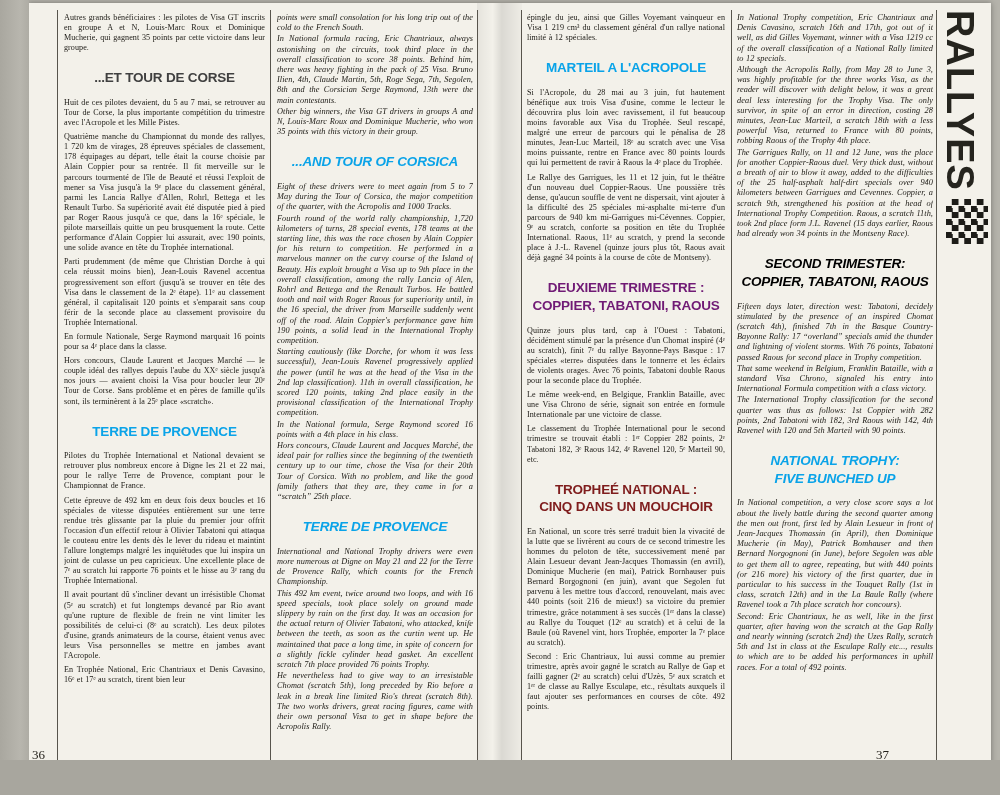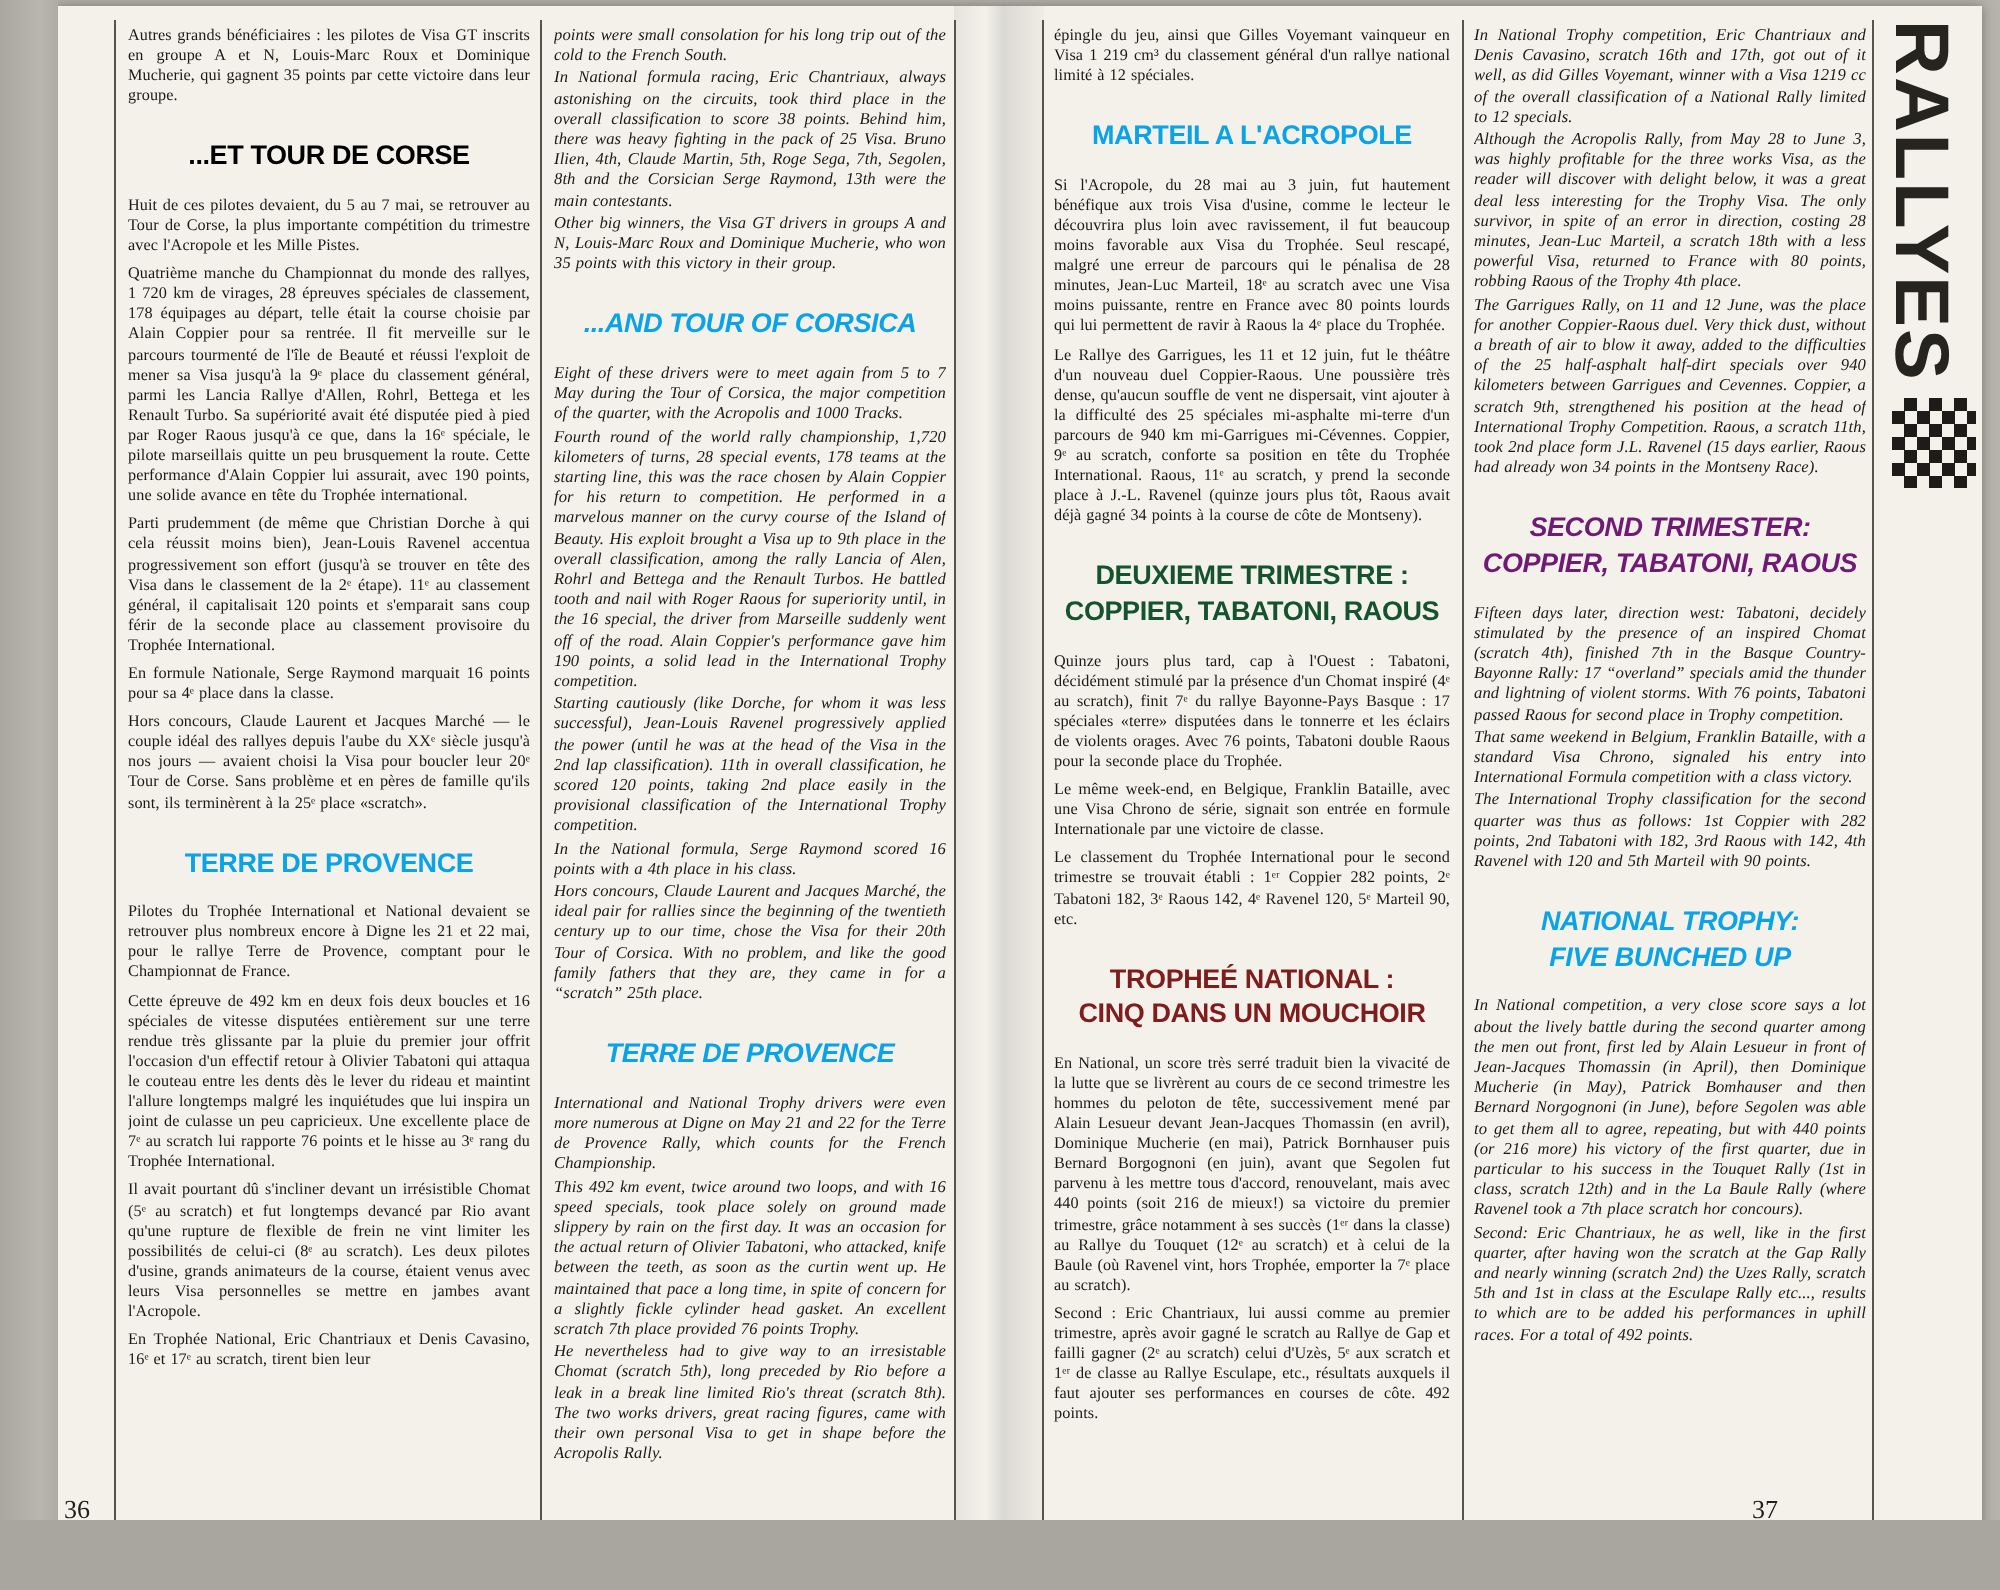--- a/index.html
+++ b/index.html
@@ -42,21 +42,21 @@
 
   <div class="rule" style="left:57px"></div>
   <div class="rule" style="left:270px"></div>
   <div class="rule" style="left:477px"></div>
   <div class="rule" style="left:521px"></div>
   <div class="rule" style="left:731px"></div>
   <div class="rule" style="left:936px"></div>
 
   <section class="col fr" style="left:64px;width:201px">
     <p>Autres grands bénéficiaires : les pilotes de Visa GT inscrits en groupe A et N, Louis-Marc Roux et Dominique Mucherie, qui gagnent 35 points par cette victoire dans leur groupe.</p>
-    <h3 class="hfr" style="color:#000000">...ET TOUR DE CORSE</h3>
+    <h3 class="hfr" style="color:#404040">...ET TOUR DE CORSE</h3>
     <p>Huit de ces pilotes devaient, du 5 au 7 mai, se retrouver au Tour de Corse, la plus importante compétition du trimestre avec l'Acropole et les Mille Pistes.</p>
     <p>Quatrième manche du Championnat du monde des rallyes, 1 720 km de virages, 28 épreuves spéciales de classement, 178 équipages au départ, telle était la course choisie par Alain Coppier pour sa rentrée. Il fit merveille sur le parcours tourmenté de l'île de Beauté et réussi l'exploit de mener sa Visa jusqu'à la 9ᵉ place du classement général, parmi les Lancia Rallye d'Allen, Rohrl, Bettega et les Renault Turbo. Sa supériorité avait été disputée pied à pied par Roger Raous jusqu'à ce que, dans la 16ᵉ spéciale, le pilote marseillais quitte un peu brusquement la route. Cette performance d'Alain Coppier lui assurait, avec 190 points, une solide avance en tête du Trophée international.</p>
     <p>Parti prudemment (de même que Christian Dorche à qui cela réussit moins bien), Jean-Louis Ravenel accentua progressivement son effort (jusqu'à se trouver en tête des Visa dans le classement de la 2ᵉ étape). 11ᵉ au classement général, il capitalisait 120 points et s'emparait sans coup férir de la seconde place au classement provisoire du Trophée International.</p>
     <p>En formule Nationale, Serge Raymond marquait 16 points pour sa 4ᵉ place dans la classe.</p>
     <p>Hors concours, Claude Laurent et Jacques Marché — le couple idéal des rallyes depuis l'aube du XXᵉ siècle jusqu'à nos jours — avaient choisi la Visa pour boucler leur 20ᵉ Tour de Corse. Sans problème et en pères de famille qu'ils sont, ils terminèrent à la 25ᵉ place «scratch».</p>
     <h3 class="hfr" style="color:#0aa3e8">TERRE DE PROVENCE</h3>
     <p>Pilotes du Trophée International et National devaient se retrouver plus nombreux encore à Digne les 21 et 22 mai, pour le rallye Terre de Provence, comptant pour le Championnat de France.</p>
     <p>Cette épreuve de 492 km en deux fois deux boucles et 16 spéciales de vitesse disputées entièrement sur une terre rendue très glissante par la pluie du premier jour offrit l'occasion d'un effectif retour à Olivier Tabatoni qui attaqua le couteau entre les dents dès le lever du rideau et maintint l'allure longtemps malgré les inquiétudes que lui inspira un joint de culasse un peu capricieux. Une excellente place de 7ᵉ au scratch lui rapporte 76 points et le hisse au 3ᵉ rang du Trophée International.</p>
     <p>Il avait pourtant dû s'incliner devant un irrésistible Chomat (5ᵉ au scratch) et fut longtemps devancé par Rio avant qu'une rupture de flexible de frein ne vint limiter les possibilités de celui-ci (8ᵉ au scratch). Les deux pilotes d'usine, grands animateurs de la course, étaient venus avec leurs Visa personnelles se mettre en jambes avant l'Acropole.</p>
     <p>En Trophée National, Eric Chantriaux et Denis Cavasino, 16ᵉ et 17ᵉ au scratch, tirent bien leur</p>
@@ -76,36 +76,36 @@
     <p>International and National Trophy drivers were even more numerous at Digne on May 21 and 22 for the Terre de Provence Rally, which counts for the French Championship.</p>
     <p>This 492 km event, twice around two loops, and with 16 speed specials, took place solely on ground made slippery by rain on the first day. It was an occasion for the actual return of Olivier Tabatoni, who attacked, knife between the teeth, as soon as the curtin went up. He maintained that pace a long time, in spite of concern for a slightly fickle cylinder head gasket. An excellent scratch 7th place provided 76 points Trophy.</p>
     <p>He nevertheless had to give way to an irresistable Chomat (scratch 5th), long preceded by Rio before a leak in a break line limited Rio's threat (scratch 8th). The two works drivers, great racing figures, came with their own personal Visa to get in shape before the Acropolis Rally.</p>
   </section>
 
   <section class="col fr" style="left:527px;width:198px">
     <p>épingle du jeu, ainsi que Gilles Voyemant vainqueur en Visa 1 219 cm³ du classement général d'un rallye national limité à 12 spéciales.</p>
     <h3 class="hfr" style="color:#0aa3e8">MARTEIL A L'ACROPOLE</h3>
     <p>Si l'Acropole, du 28 mai au 3 juin, fut hautement bénéfique aux trois Visa d'usine, comme le lecteur le découvrira plus loin avec ravissement, il fut beaucoup moins favorable aux Visa du Trophée. Seul rescapé, malgré une erreur de parcours qui le pénalisa de 28 minutes, Jean-Luc Marteil, 18ᵉ au scratch avec une Visa moins puissante, rentre en France avec 80 points lourds qui lui permettent de ravir à Raous la 4ᵉ place du Trophée.</p>
     <p>Le Rallye des Garrigues, les 11 et 12 juin, fut le théâtre d'un nouveau duel Coppier-Raous. Une poussière très dense, qu'aucun souffle de vent ne dispersait, vint ajouter à la difficulté des 25 spéciales mi-asphalte mi-terre d'un parcours de 940 km mi-Garrigues mi-Cévennes. Coppier, 9ᵉ au scratch, conforte sa position en tête du Trophée International. Raous, 11ᵉ au scratch, y prend la seconde place à J.-L. Ravenel (quinze jours plus tôt, Raous avait déjà gagné 34 points à la course de côte de Montseny).</p>
-    <h3 class="hfr" style="color:#14532d">DEUXIEME TRIMESTRE :
+    <h3 class="hfr" style="color:#701a75">DEUXIEME TRIMESTRE :
 COPPIER, TABATONI, RAOUS</h3>
     <p>Quinze jours plus tard, cap à l'Ouest : Tabatoni, décidément stimulé par la présence d'un Chomat inspiré (4ᵉ au scratch), finit 7ᵉ du rallye Bayonne-Pays Basque : 17 spéciales «terre» disputées dans le tonnerre et les éclairs de violents orages. Avec 76 points, Tabatoni double Raous pour la seconde place du Trophée.</p>
     <p>Le même week-end, en Belgique, Franklin Bataille, avec une Visa Chrono de série, signait son entrée en formule Internationale par une victoire de classe.</p>
     <p>Le classement du Trophée International pour le second trimestre se trouvait établi : 1ᵉʳ Coppier 282 points, 2ᵉ Tabatoni 182, 3ᵉ Raous 142, 4ᵉ Ravenel 120, 5ᵉ Marteil 90, etc.</p>
     <h3 class="hfr" style="color:#7f1d1d">TROPHEÉ NATIONAL :
 CINQ DANS UN MOUCHOIR</h3>
     <p>En National, un score très serré traduit bien la vivacité de la lutte que se livrèrent au cours de ce second trimestre les hommes du peloton de tête, successivement mené par Alain Lesueur devant Jean-Jacques Thomassin (en avril), Dominique Mucherie (en mai), Patrick Bornhauser puis Bernard Borgognoni (en juin), avant que Segolen fut parvenu à les mettre tous d'accord, renouvelant, mais avec 440 points (soit 216 de mieux!) sa victoire du premier trimestre, grâce notamment à ses succès (1ᵉʳ dans la classe) au Rallye du Touquet (12ᵉ au scratch) et à celui de la Baule (où Ravenel vint, hors Trophée, emporter la 7ᵉ place au scratch).</p>
     <p>Second : Eric Chantriaux, lui aussi comme au premier trimestre, après avoir gagné le scratch au Rallye de Gap et failli gagner (2ᵉ au scratch) celui d'Uzès, 5ᵉ aux scratch et 1ᵉʳ de classe au Rallye Esculape, etc., résultats auxquels il faut ajouter ses performances en courses de côte. 492 points.</p>
   </section>
 
   <section class="col en" style="left:737px;width:196px">
     <p>In National Trophy competition, Eric Chantriaux and Denis Cavasino, scratch 16th and 17th, got out of it well, as did Gilles Voyemant, winner with a Visa 1219 cc of the overall classification of a National Rally limited to 12 specials.</p>
     <p>Although the Acropolis Rally, from May 28 to June 3, was highly profitable for the three works Visa, as the reader will discover with delight below, it was a great deal less interesting for the Trophy Visa. The only survivor, in spite of an error in direction, costing 28 minutes, Jean-Luc Marteil, a scratch 18th with a less powerful Visa, returned to France with 80 points, robbing Raous of the Trophy 4th place.</p>
     <p>The Garrigues Rally, on 11 and 12 June, was the place for another Coppier-Raous duel. Very thick dust, without a breath of air to blow it away, added to the difficulties of the 25 half-asphalt half-dirt specials over 940 kilometers between Garrigues and Cevennes. Coppier, a scratch 9th, strengthened his position at the head of International Trophy Competition. Raous, a scratch 11th, took 2nd place form J.L. Ravenel (15 days earlier, Raous had already won 34 points in the Montseny Race).</p>
-    <h3 class="hen" style="color:#701a75">SECOND TRIMESTER:
+    <h3 class="hen" style="color:#000000">SECOND TRIMESTER:
 COPPIER, TABATONI, RAOUS</h3>
     <p>Fifteen days later, direction west: Tabatoni, decidely stimulated by the presence of an inspired Chomat (scratch 4th), finished 7th in the Basque Country-Bayonne Rally: 17 “overland” specials amid the thunder and lightning of violent storms. With 76 points, Tabatoni passed Raous for second place in Trophy competition.</p>
     <p>That same weekend in Belgium, Franklin Bataille, with a standard Visa Chrono, signaled his entry into International Formula competition with a class victory.</p>
     <p>The International Trophy classification for the second quarter was thus as follows: 1st Coppier with 282 points, 2nd Tabatoni with 182, 3rd Raous with 142, 4th Ravenel with 120 and 5th Marteil with 90 points.</p>
     <h3 class="hen" style="color:#0aa3e8">NATIONAL TROPHY:
 FIVE BUNCHED UP</h3>
     <p>In National competition, a very close score says a lot about the lively battle during the second quarter among the men out front, first led by Alain Lesueur in front of Jean-Jacques Thomassin (in April), then Dominique Mucherie (in May), Patrick Bomhauser and then Bernard Norgognoni (in June), before Segolen was able to get them all to agree, repeating, but with 440 points (or 216 more) his victory of the first quarter, due in particular to his success in the Touquet Rally (1st in class, scratch 12th) and in the La Baule Rally (where Ravenel took a 7th place scratch hor concours).</p>
     <p>Second: Eric Chantriaux, he as well, like in the first quarter, after having won the scratch at the Gap Rally and nearly winning (scratch 2nd) the Uzes Rally, scratch 5th and 1st in class at the Esculape Rally etc..., results to which are to be added his performances in uphill races. For a total of 492 points.</p>
   </section>
 

